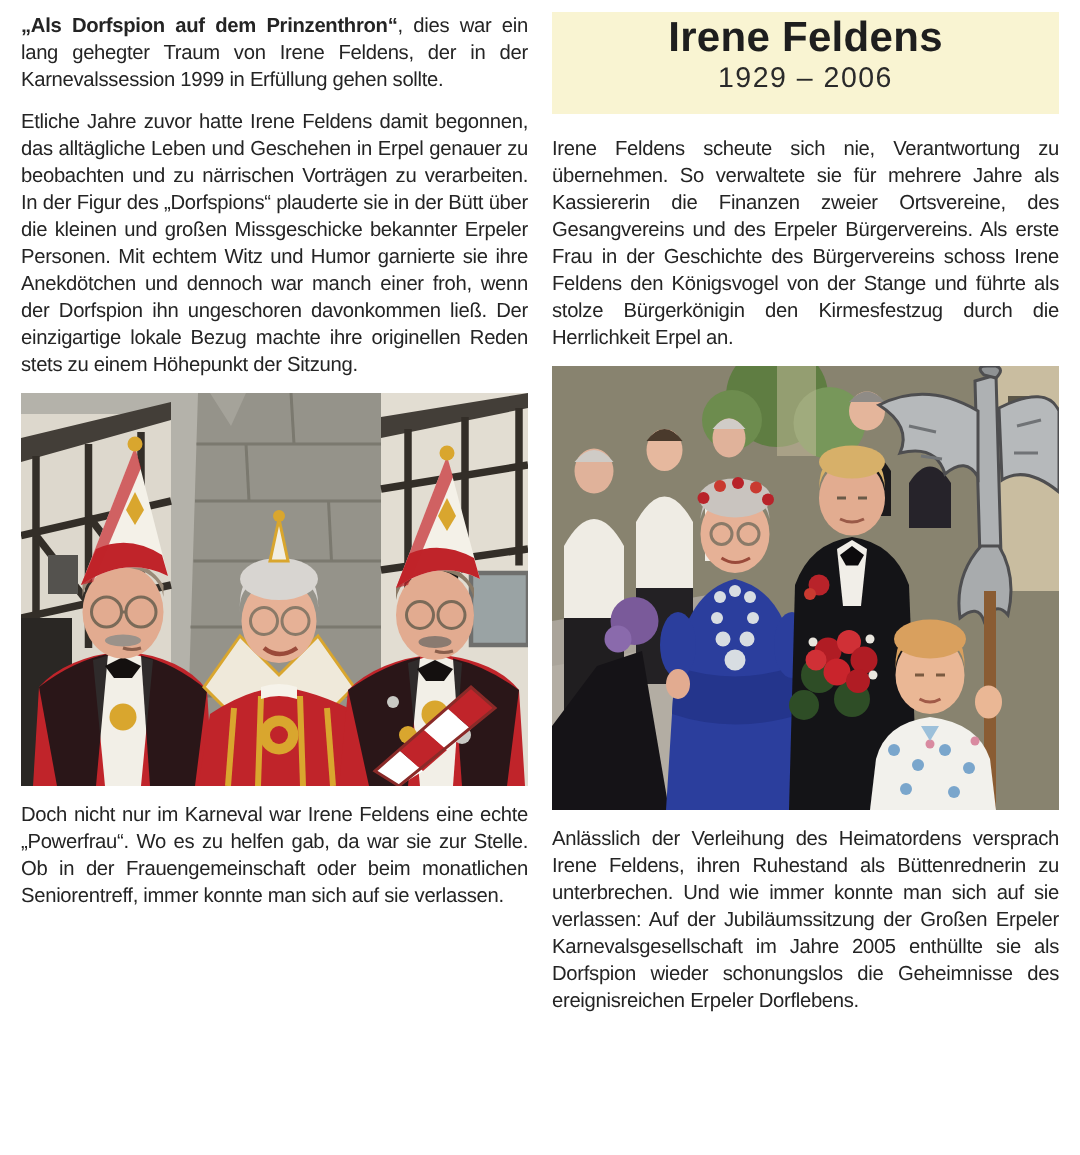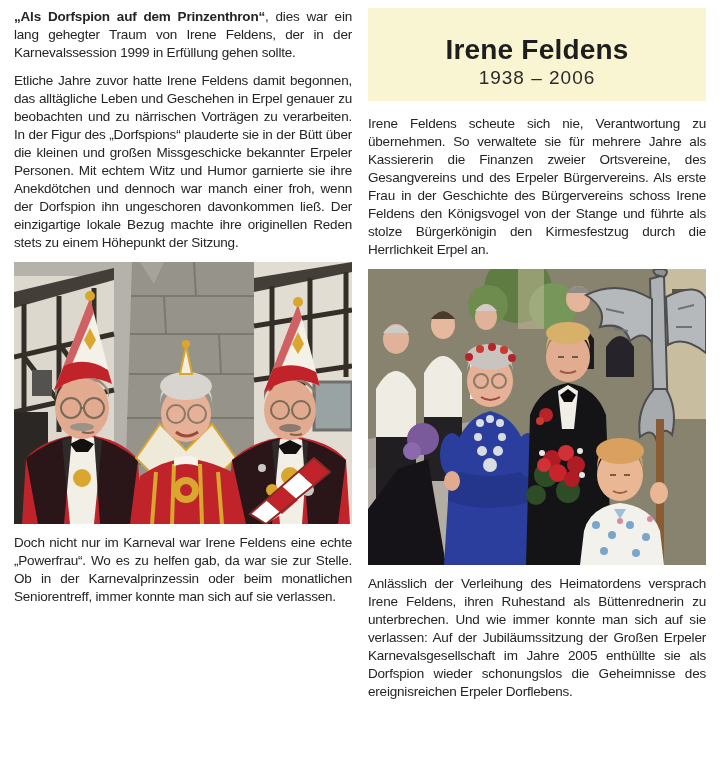--- a/index.html
+++ b/index.html
@@ -26,21 +26,21 @@
     line-height:18px;
     letter-spacing:-0.2px;
     text-align:justify;
     margin-bottom:10px;
     color:var(--text-color);
   }
   p.body .lead-bold{font-weight:bold;}
   .title-box{
     background:var(--title-box-bg);
     text-align:center;
-    padding:26px 4px 11px 4px;
+    padding:1px 4px 11px 4px;
     margin-bottom:14px;
   }
   .title-box h1{
     font-size:28px;
     line-height:32px;
     font-weight:bold;
     color:#1e1e1e;
     letter-spacing:0.2px;
   }
   .title-box .years{
@@ -199,28 +199,28 @@
             <path d="M236,252 L252,238 L268,252 L252,262 Z" fill="#ffffff"></path>
             <path d="M252,238 L268,224 L284,238 L268,252 Z" fill="#c0242a"></path>
             <path d="M268,224 L284,210 L300,224 L284,238 Z" fill="#ffffff"></path>
             <path d="M284,210 L300,196 L316,210 L300,224 Z" fill="#c0242a"></path>
             <path d="M236,252 L300,196 L316,210 L252,262 Z" fill="none" stroke="#8a2a28" stroke-width="2"></path>
           </g>
         </g>
       </svg>
     </div>
 
-    <p class="body">Doch nicht nur im Karneval war Irene Feldens eine echte „Powerfrau“. Wo es zu helfen gab, da war sie zur Stelle. Ob in der Karnevalprinzessin oder beim monatlichen Seniorentreff, immer konnte man sich auf sie verlassen.</p>
+    <p class="body">Doch nicht nur im Karneval war Irene Feldens eine echte „Powerfrau“. Wo es zu helfen gab, da war sie zur Stelle. Ob in der Frauengemeinschaft oder beim monatlichen Seniorentreff, immer konnte man sich auf sie verlassen.</p>
   </div>
 
   <div class="col">
 
     <div class="title-box">
       <h1>Irene Feldens</h1>
-      <div class="years">1938 – 2006</div>
+      <div class="years">1929 – 2006</div>
     </div>
 
 
     <p class="body">Irene Feldens scheute sich nie, Verantwortung zu übernehmen. So verwaltete sie für mehrere Jahre als Kassiererin die Finanzen zweier Ortsvereine, des Gesangvereins und des Erpeler Bürgervereins. Als erste Frau in der Geschichte des Bürgervereins schoss Irene Feldens den Königsvogel von der Stange und führte als stolze Bürgerkönigin den Kirmesfestzug durch die Herrlichkeit Erpel an.</p>
 
     <div class="photo">
       <svg width="338" height="296" viewBox="0 0 338 296">
         <rect width="338" height="296" fill="#88836f"></rect>
 
         <g>

